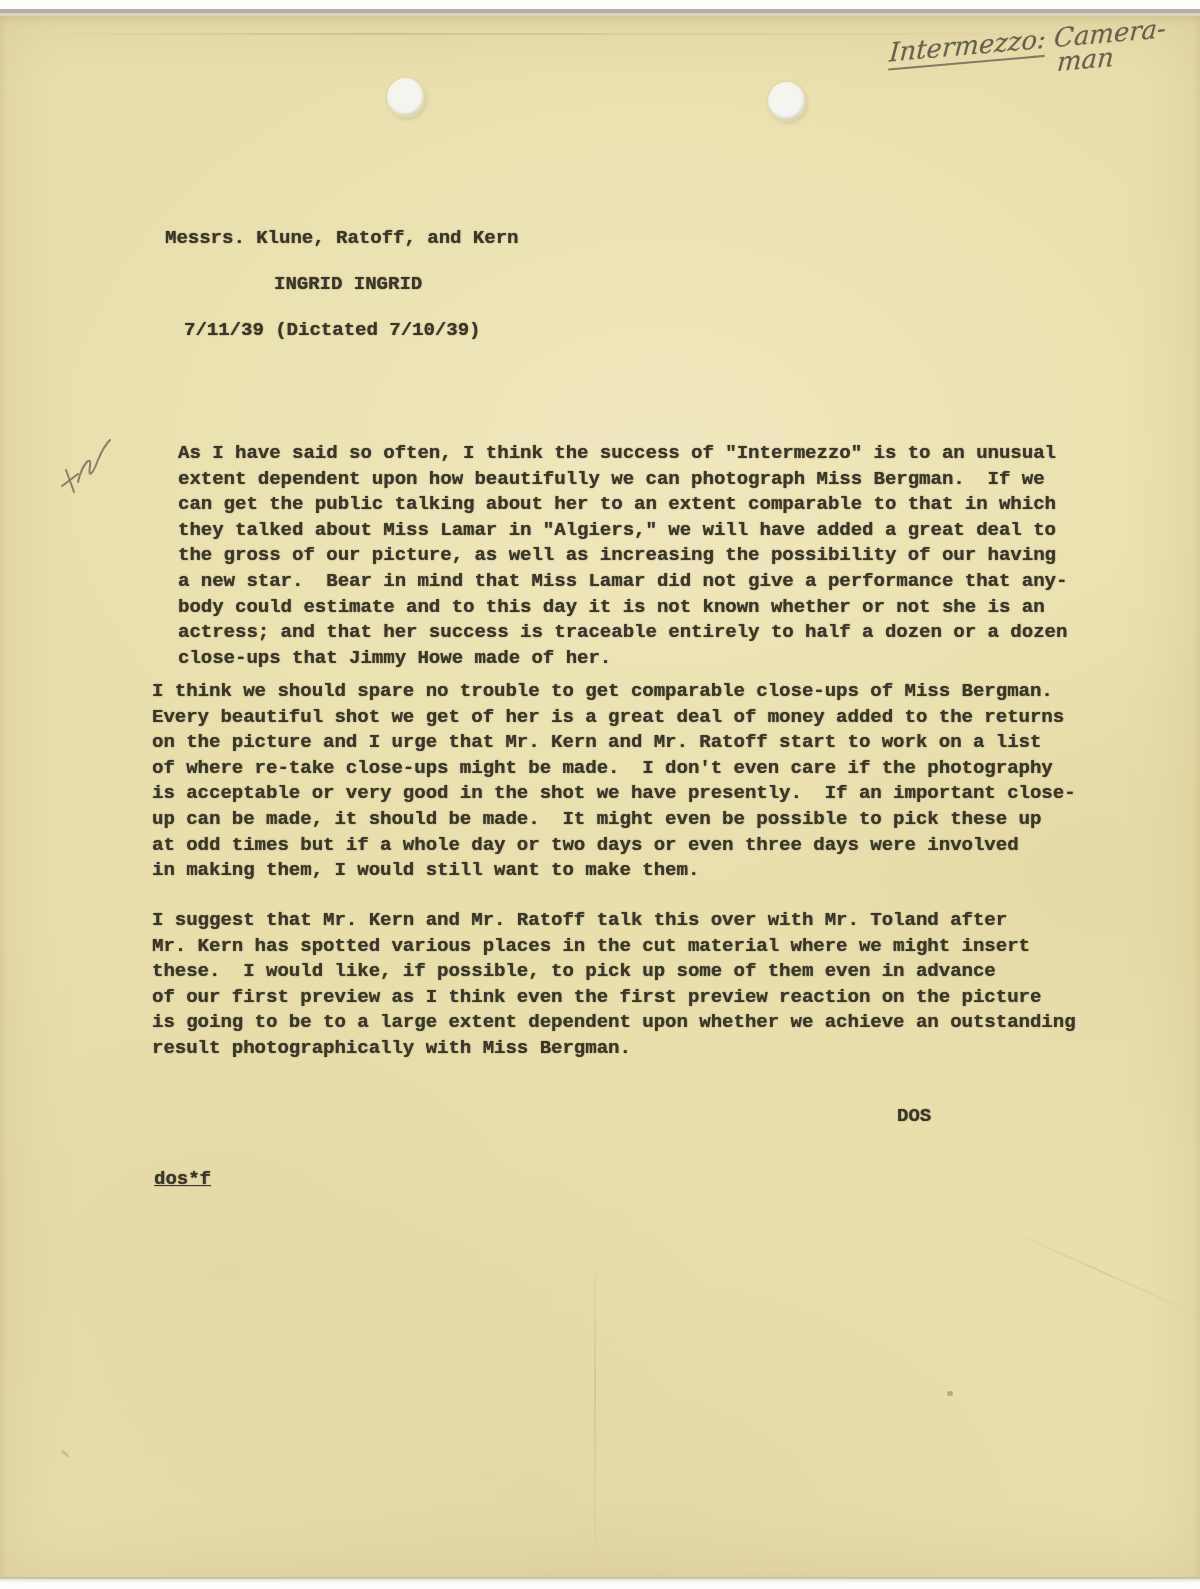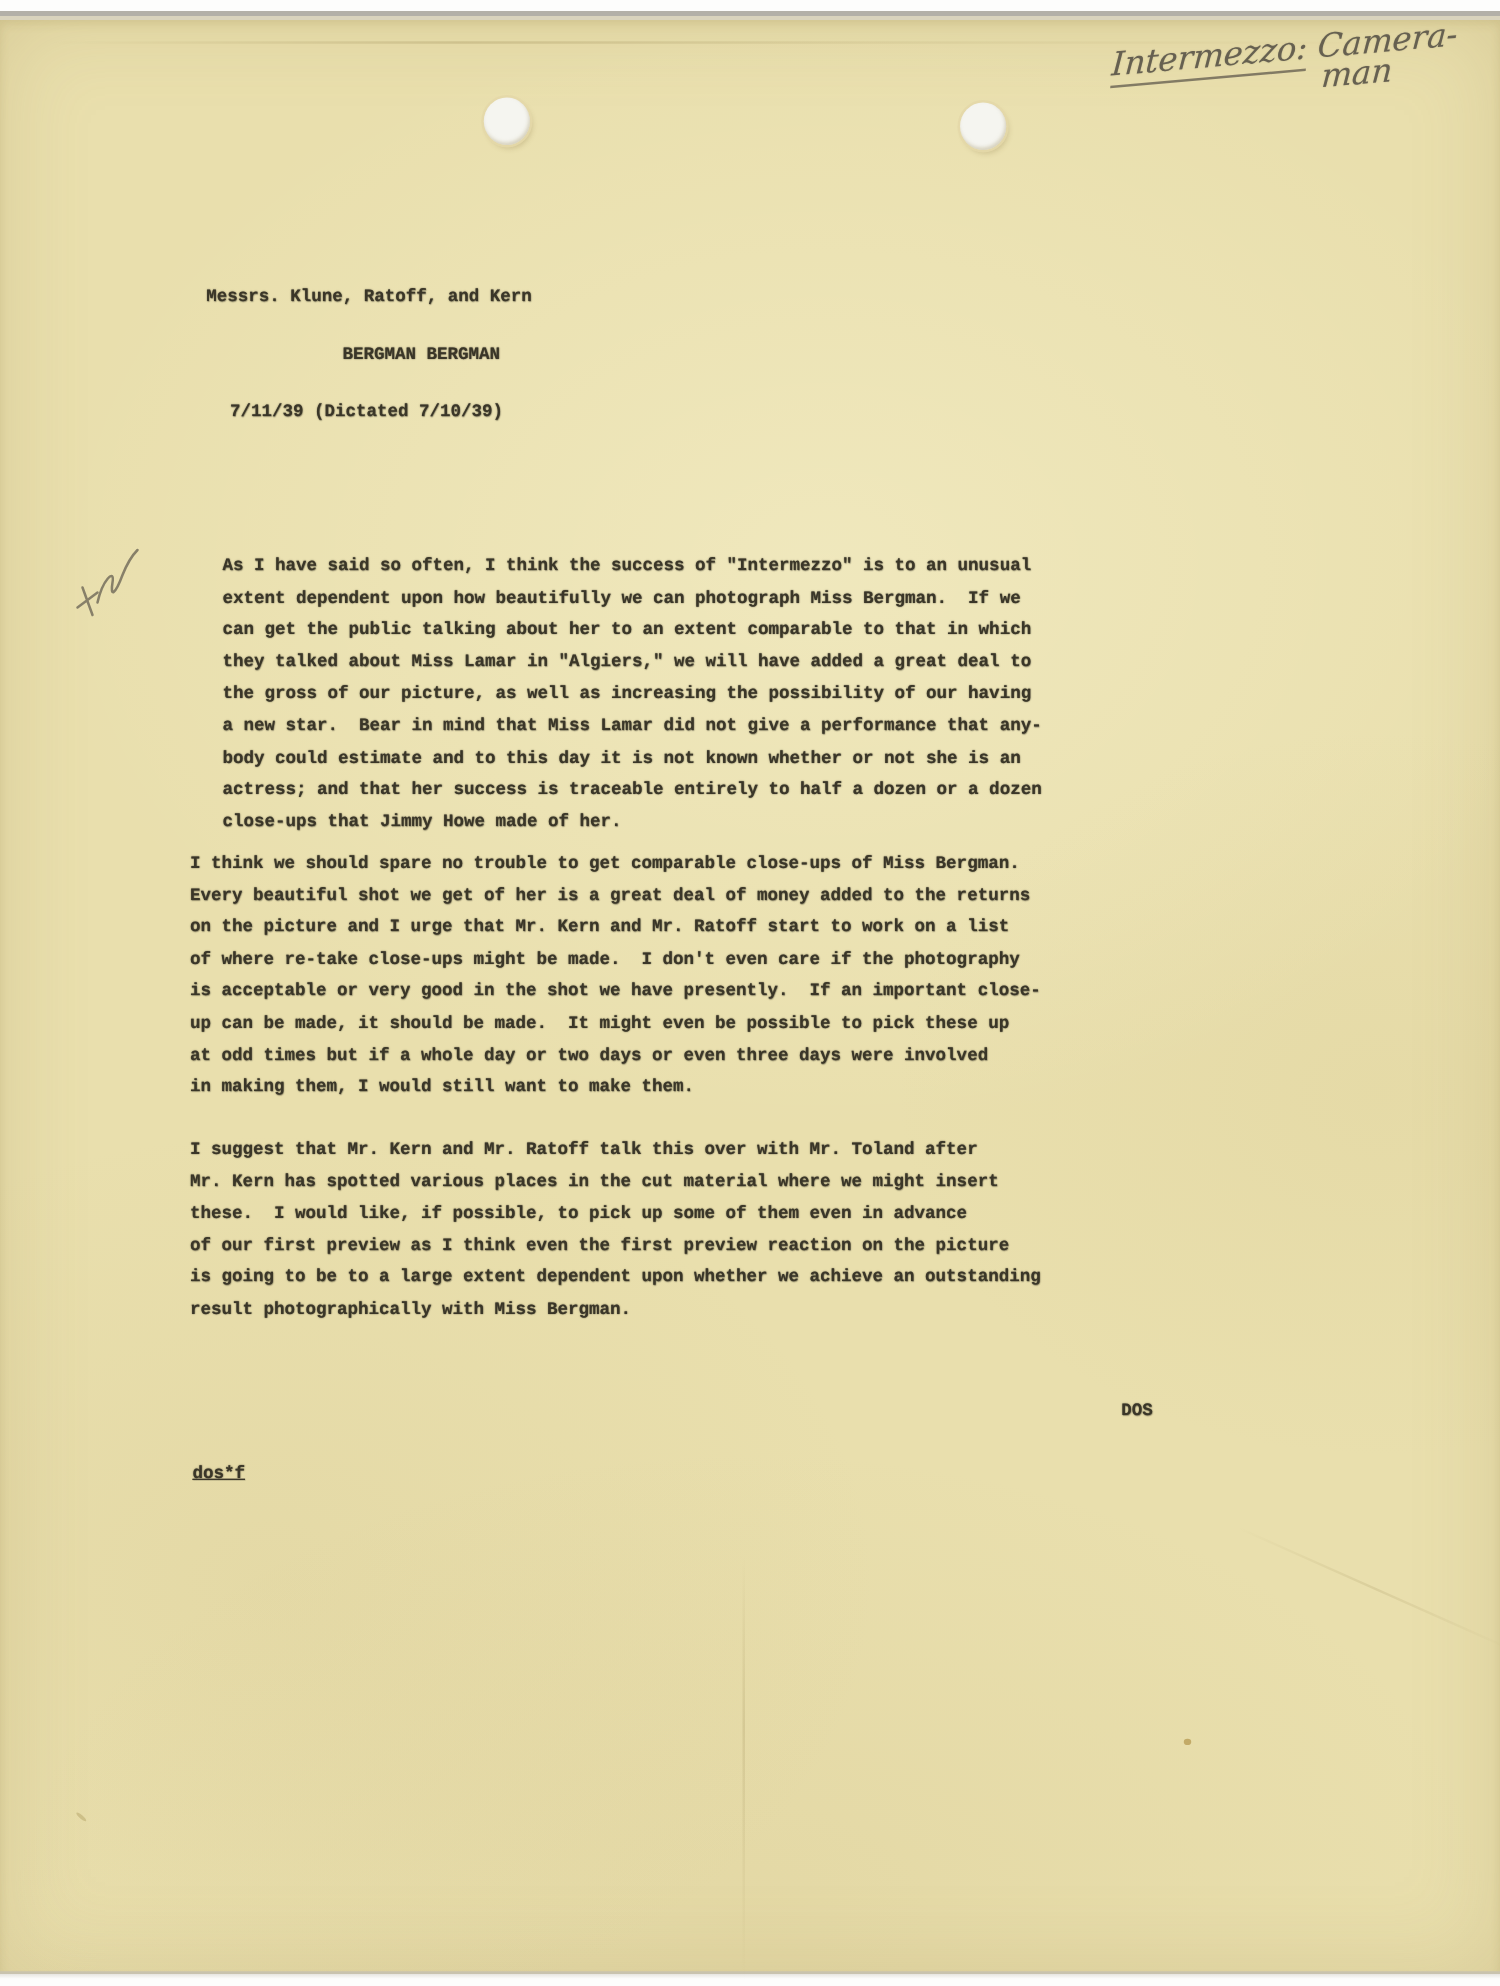--- a/index.html
+++ b/index.html
@@ -60,34 +60,34 @@
                 2px 3px 4px rgba(130,112,58,0.25);
   }
   .hole-left  { left: 387px; top: 78px; }
   .hole-right { left: 768px; top: 82px; }
 
   
   .type {
     position: absolute;
     color: #3a3628;
     font-family: "Liberation Mono", monospace;
-    font-size: 14px;
+    font-size: 19px;
     font-weight: 700;
     line-height: 25.6px;
     letter-spacing: 0px;
     white-space: pre;
     text-shadow: 0 0 1.2px rgba(58,54,40,0.75), 0.4px 0.4px 0.8px rgba(58,54,40,0.35);
   }
   .recipients { left: 165px; top: 226px; }
   .subject    { left: 274px; top: 272px; }
   .dateline   { left: 184px; top: 318px; }
   .para-1     { left: 152px; top: 441px; margin-left: 26px; }
   .para-2     { left: 152px; top: 679px; }
   .para-3     { left: 152px; top: 908px; }
-  .signature  { left: 897px; top: 1104px; margin-top: 13px; }
+  .signature  { left: 897px; top: 1104px; }
   .typist     { left: 154px; top: 1167px; text-decoration: underline; }
 
   
   .annotation {
     position: absolute; left: 888px; top: 26px; width: 310px;
     transform: rotate(-5deg) skewX(-9deg);
     color: rgba(96,90,76,0.92);
     font-family: "DejaVu Serif", serif;
     font-style: italic;
     font-size: 26px;
@@ -127,21 +127,21 @@
     <span><span class="underlined">Intermezzo:</span><span> Camera-</span></span>
     <span class="line2">man</span>
   </div>
 
   <svg class="margin-mark" width="80" height="100" viewBox="0 0 80 100">
     <path d="M14 66 L30 54 M18 50 L26 72 M30 62 C34 44 44 34 42 46 C40 58 44 56 50 40 C54 30 58 24 62 20" fill="none" stroke="rgba(110,104,88,0.8)" stroke-width="2" stroke-linecap="round"></path>
   </svg>
 
   <div class="type recipients">Messrs. Klune, Ratoff, and Kern</div>
 
-  <div class="type subject">BERGMAN BERGMAN</div>
+  <div class="type subject">INGRID INGRID</div>
 
   <div class="type dateline">7/11/39 (Dictated 7/10/39)</div>
 
   <div class="type para-1">As I have said so often, I think the success of "Intermezzo" is to an unusual
 extent dependent upon how beautifully we can photograph Miss Bergman.  If we
 can get the public talking about her to an extent comparable to that in which
 they talked about Miss Lamar in "Algiers," we will have added a great deal to
 the gross of our picture, as well as increasing the possibility of our having
 a new star.  Bear in mind that Miss Lamar did not give a performance that any-
 body could estimate and to this day it is not known whether or not she is an

